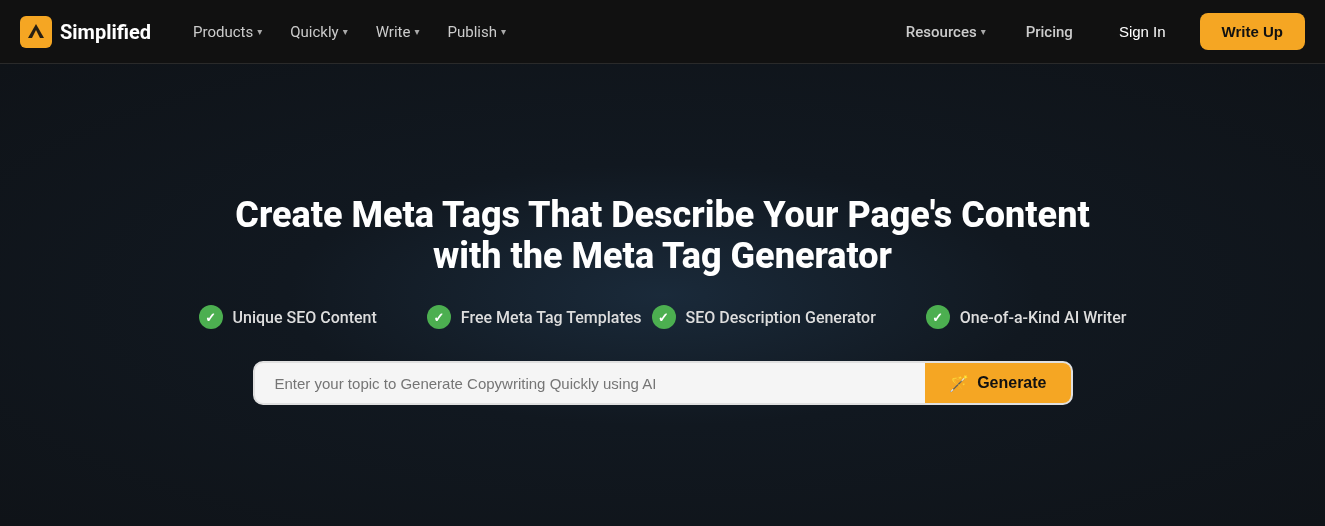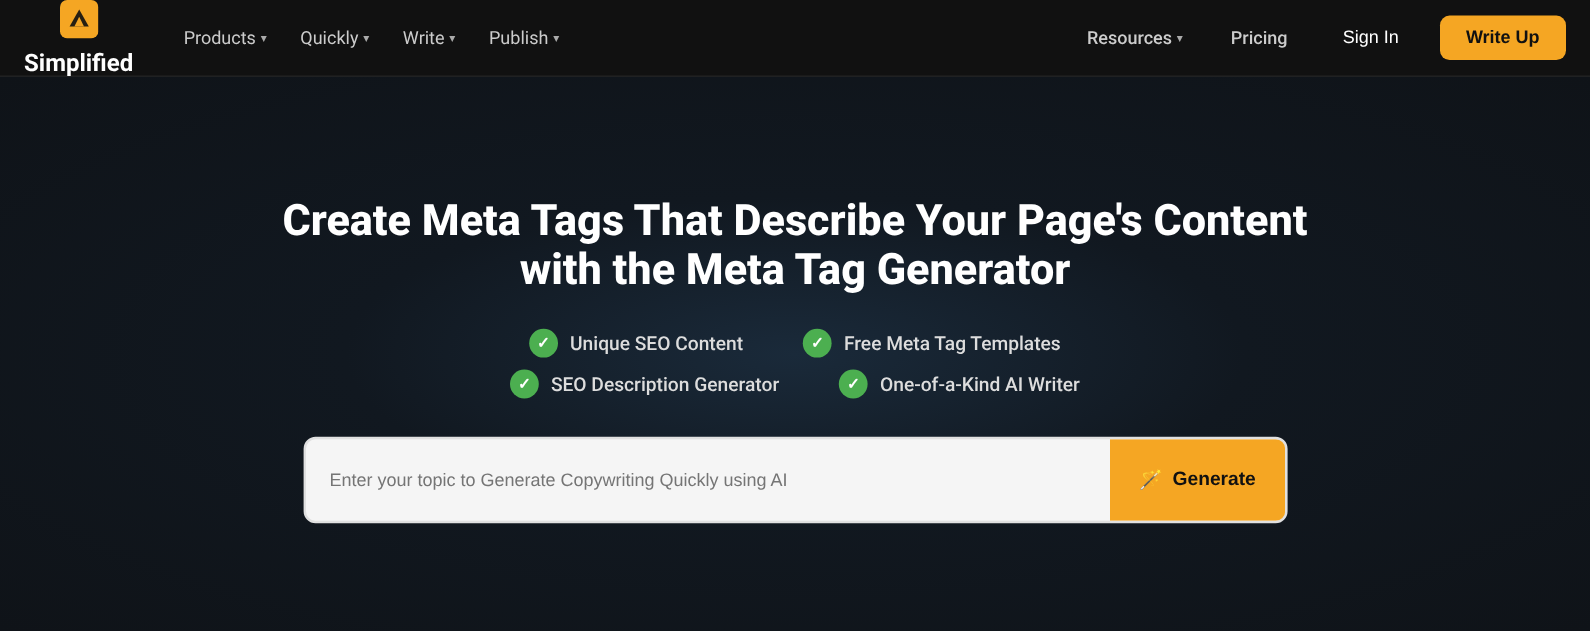--- a/index.html
+++ b/index.html
@@ -27,21 +27,20 @@
       border-bottom: 1px solid #2a2a2a;
     }
 
     .logo-area {
       display: flex;
       align-items: center;
       gap: 8px;
       margin-right: 30px;
       text-decoration: none;
       color: #ffffff;
-      flex-direction: column;
     }
 
     .logo-icon {
       width: 32px;
       height: 32px;
     }
 
     .logo-text {
       font-size: 20px;
       font-weight: 700;
@@ -140,21 +139,21 @@
       font-weight: 800;
       text-align: center;
       line-height: 1.15;
       max-width: 900px;
       margin-bottom: 28px;
       color: #ffffff;
     }
 
     .features-grid {
       display: flex;
-      flex-direction: column;
+      flex-direction: row;
       gap: 10px;
       margin-bottom: 32px;
     }
 
     .features-row {
       display: flex;
       align-items: center;
       gap: 50px;
       justify-content: center;
     }
@@ -186,21 +185,21 @@
       font-weight: 700;
     }
 
     
     .input-bar {
       display: flex;
       align-items: center;
       background-color: #f5f5f5;
       border-radius: 10px;
       width: 820px;
-      height: 72px;
+      height: 44px;
       overflow: hidden;
       border: 2px solid #e0e0e0;
     }
 
     .topic-input {
       flex: 1;
       border: none;
       background: transparent;
       padding: 0 20px;
       font-size: 15px;

